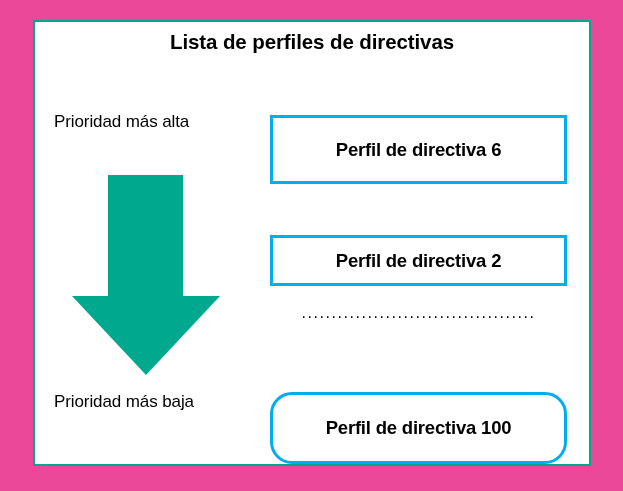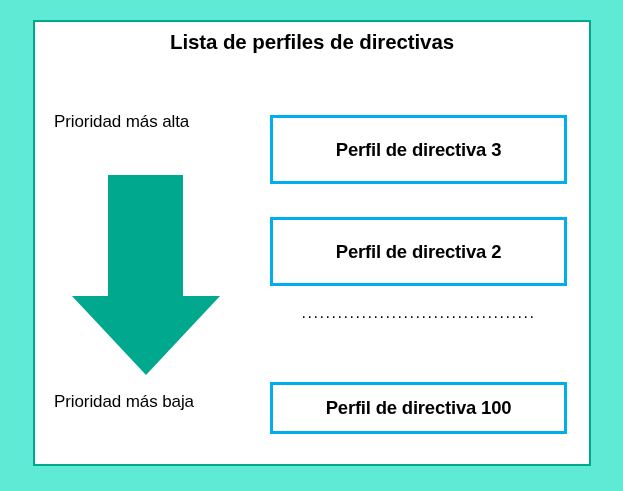--- a/index.html
+++ b/index.html
@@ -7,21 +7,21 @@
     padding: 0;
     background: #ffffff;
   }
   body {
     font-family: "Liberation Sans", sans-serif;
   }
   #canvas {
     position: relative;
     width: 623px;
     height: 491px;
-    background: #5eead4;
+    background: #ec4899;
     overflow: hidden;
   }
   
   #outer-frame {
     position: absolute;
     left: 33px;
     top: 20px;
     width: 558px;
     height: 446px;
     border: 2px solid #00a88e;
@@ -79,22 +79,22 @@
     justify-content: center;
   }
   .profile-box-label {
     font-size: 18.5px;
     font-weight: bold;
     color: #000000;
     white-space: nowrap;
     letter-spacing: -0.2px;
   }
   #profile-box-0 { top: 115px; height: 69px; }
-  #profile-box-1 { top: 217px; height: 69px; }
-  #profile-box-2 { top: 382px; height: 52px; }
+  #profile-box-1 { top: 235px; height: 51px; }
+  #profile-box-2 { top: 392px; height: 72px; border-radius: 22px; }
   
   #ellipsis-row {
     position: absolute;
     left: 270px;
     top: 305px;
     width: 297px;
     text-align: center;
     font-size: 16px;
     font-weight: normal;
     color: #000000;
@@ -115,21 +115,21 @@
 
   <div class="priority-label" id="priority-low-label">Prioridad más baja</div>
 
   <div class="priority-label" id="priority-high-label">Prioridad más alta</div>
 
   <svg id="priority-arrow" viewBox="0 0 162 212">
     <polygon points="42,5 117,5 117,126 154,126 80,205 6,126 42,126" fill="#00a88e"></polygon>
   </svg>
 
   <div class="profile-box" id="profile-box-0">
-    <span class="profile-box-label">Perfil de directiva 3</span>
+    <span class="profile-box-label">Perfil de directiva 6</span>
   </div>
 
   <div class="profile-box" id="profile-box-1">
     <span class="profile-box-label">Perfil de directiva 2</span>
   </div>
 
   <div id="ellipsis-row">.......................................</div>
 
   <div class="profile-box" id="profile-box-2">
     <span class="profile-box-label">Perfil de directiva 100</span>

